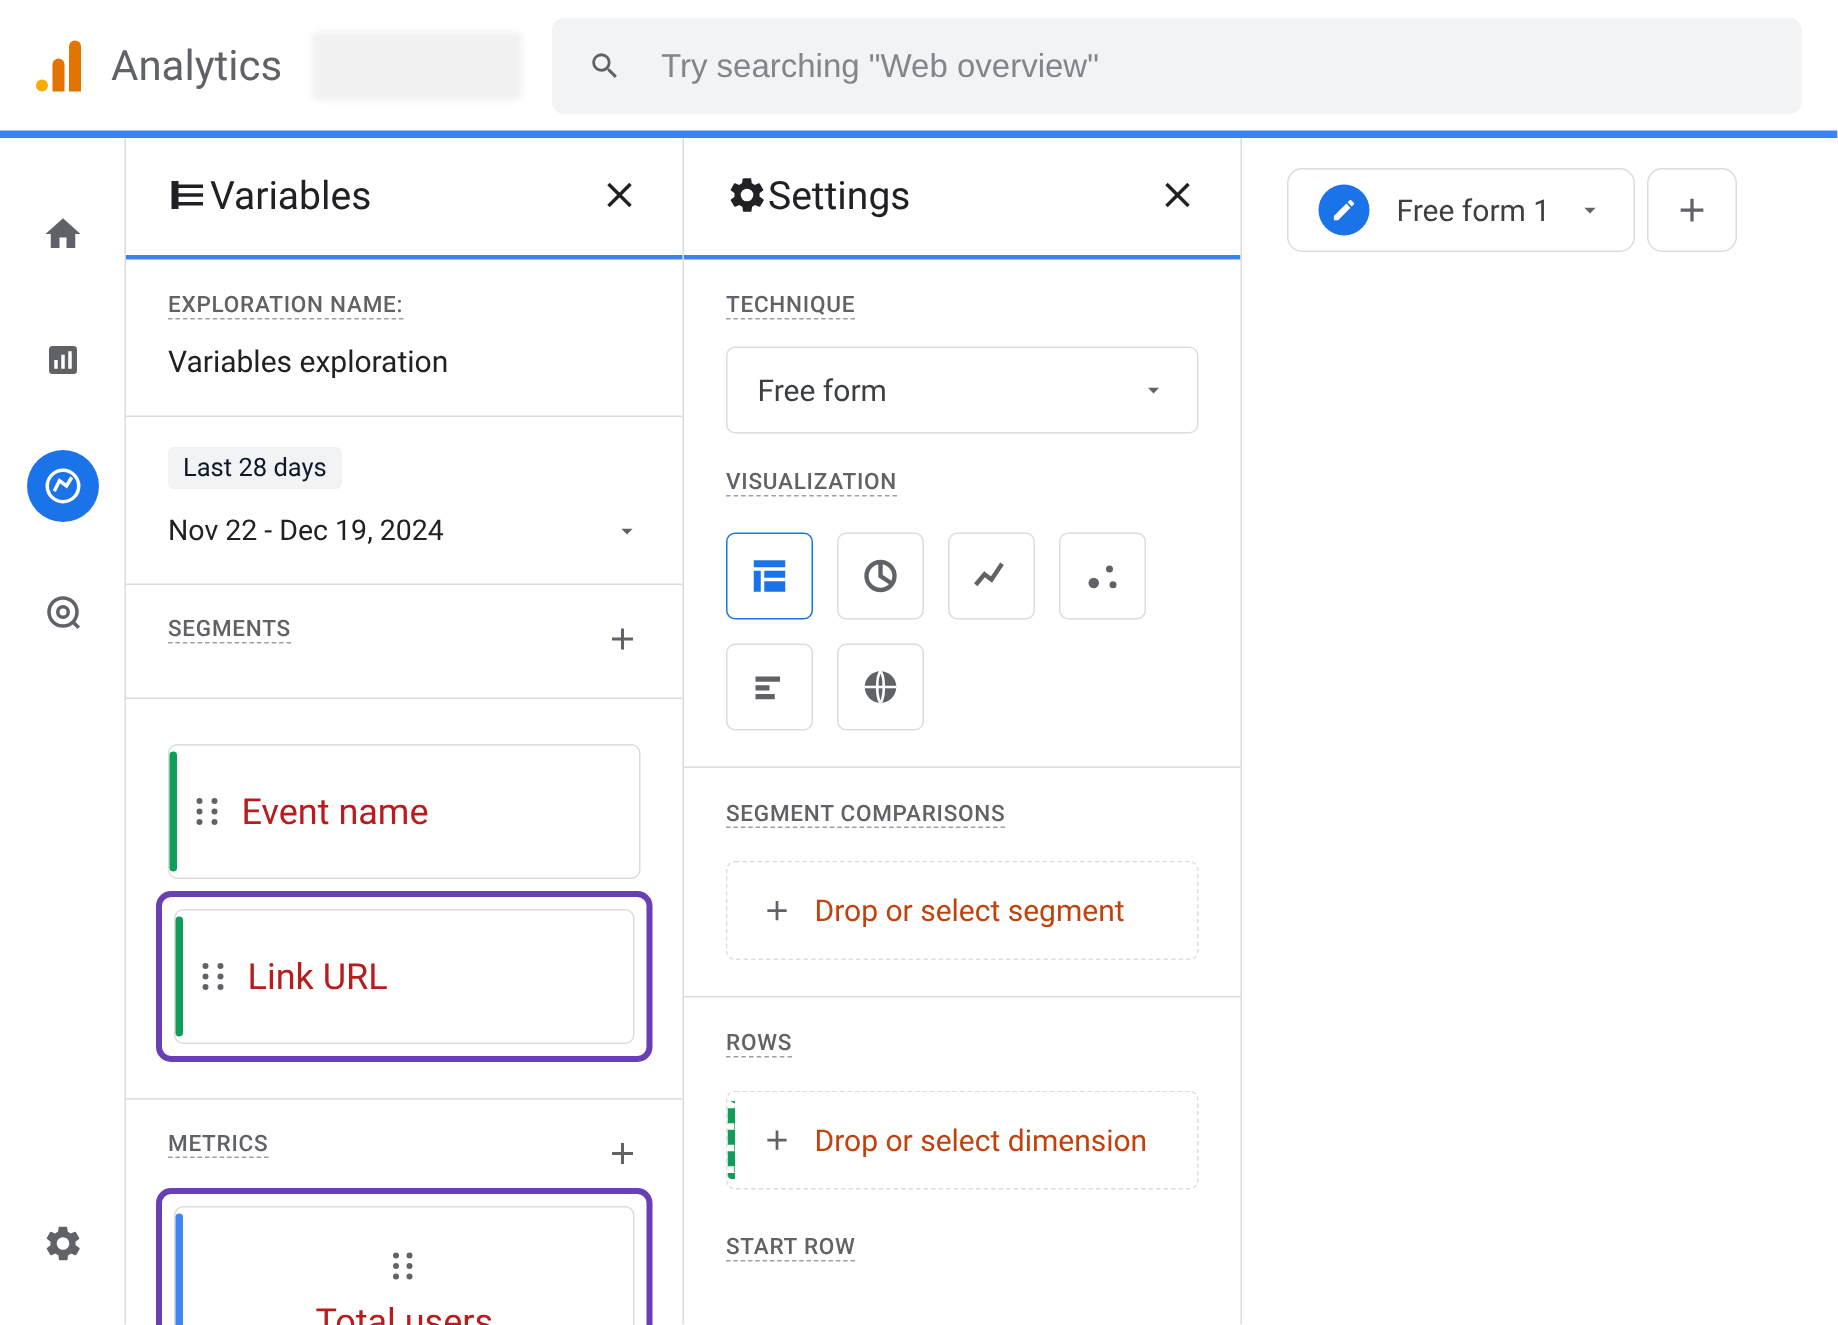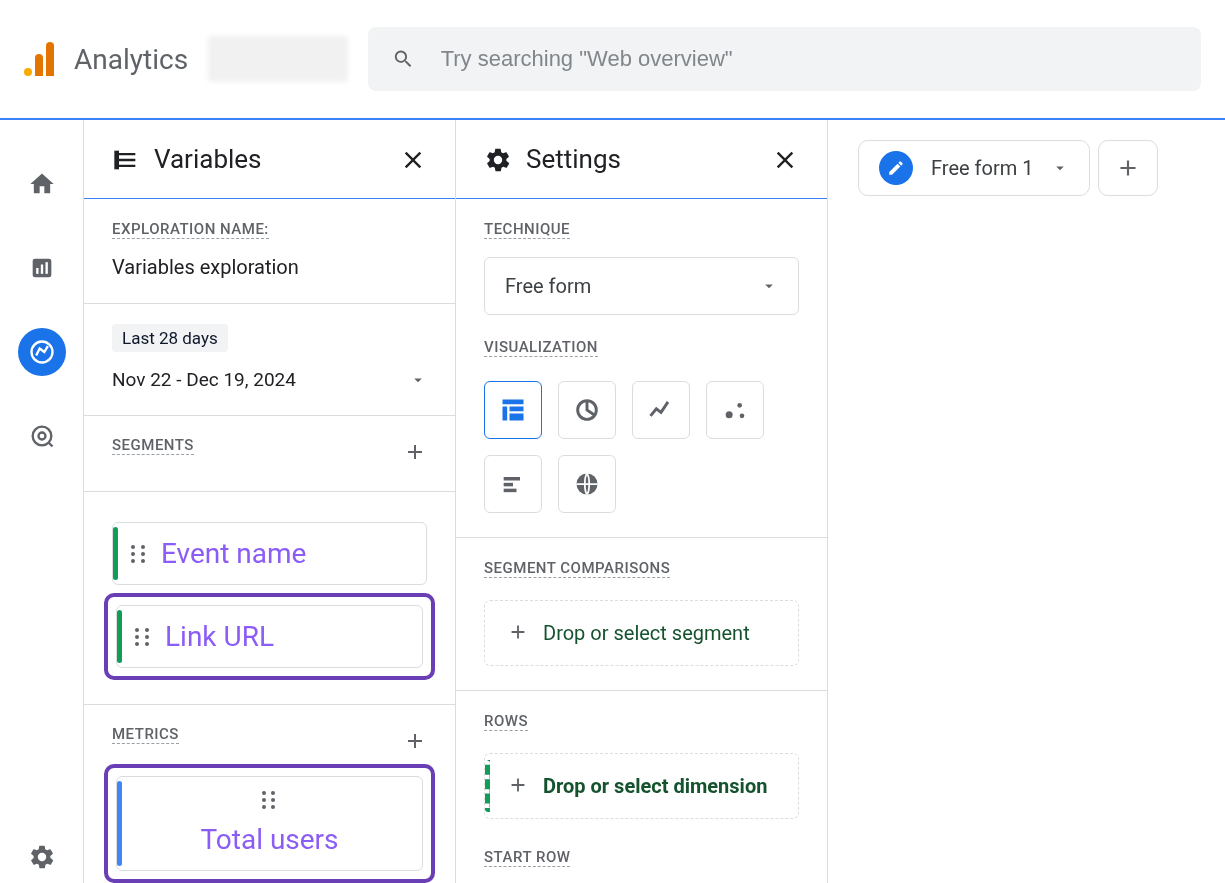--- a/index.html
+++ b/index.html
@@ -6,22 +6,22 @@
   body {
     margin: 0;
     font-family: 'Google Sans', Roboto, Arial, sans-serif;
     background: #fff;
     color: #3c4043;
     overflow: hidden;
   }
   .top-bar {
     display: flex;
     align-items: center;
-    height: 120px;
-    border-bottom: 2px solid #3b82f6;
+    height: 92px;
+    border-bottom: 5px solid #3b82f6;
     padding: 0 24px;
     gap: 20px;
   }
   .ga-logo {
     display: flex;
     align-items: flex-end;
     gap: 3px;
   }
   .ga-logo .bar2 { width: 8px; height: 22px; background: #e37400; border-radius: 4px 4px 0 0; }
   .ga-logo .bar3 { width: 8px; height: 34px; background: #e37400; border-radius: 4px 4px 0 0; }
@@ -91,24 +91,24 @@
   .panel {
     border-right: 1px solid #dadce0;
     display: flex;
     flex-direction: column;
     overflow-y: auto;
   }
   .panel.variables { width: 372px; }
   .panel.settings { width: 372px; }
   .panel-header {
     display: flex;
-    align-items: flex-end;
+    align-items: flex-start;
     padding: 24px 28px;
-    gap: 14px;
-    border-bottom: 1px solid #3b82f6;
+    gap: 0;
+    border-bottom: 3px solid #3b82f6;
   }
   .panel-header .title {
     font-size: 26px;
     color: #202124;
     flex: 1;
   }
   .panel-header svg.hicon { width: 28px; height: 28px; }
   .close-x { cursor: pointer; }
 
   .section {
@@ -151,26 +151,26 @@
     color: #202124;
     margin-top: 16px;
     display:flex;
     justify-content:space-between;
     align-items:center;
   }
 
   .chip {
     border: 1px solid #dadce0;
     border-radius: 6px;
-    padding: 14px 18px;
+    padding: 30px 18px;
     display: flex;
     align-items: center;
     gap: 14px;
-    font-size: 28px;
-    color: #8b5cf6;
+    font-size: 24px;
+    color: #b91c1c;
     margin-top: 10px;
     position: relative;
     background:#fff;
   }
   .chip .bar {
     position: absolute;
     left: 0;
     top: 4px;
     bottom: 4px;
     width: 5px;
@@ -223,28 +223,28 @@
     cursor: pointer;
   }
   .viz-btn.selected { border-color: #1a73e8; }
   .viz-btn svg { width: 28px; height: 28px; }
 
   .drop-zone {
     border: 1px dashed #dadce0;
     border-radius: 6px;
     padding: 20px 22px;
     display: flex;
-    align-items: flex-start;
+    align-items: center;
     gap: 14px;
     font-size: 20px;
-    color: #14532d;
+    color: #c2410c;
     margin-top: 10px;
     cursor:pointer;
   }
-  .drop-zone.rows { position: relative; font-weight: bold; }
+  .drop-zone.rows { position: relative; }
   .drop-zone.rows::before {
     content: '';
     position: absolute;
     left: 0;
     top: 6px;
     bottom: 6px;
     width: 5px;
     border-left: 5px dashed #0f9d58;
     border-radius:3px;
   }

